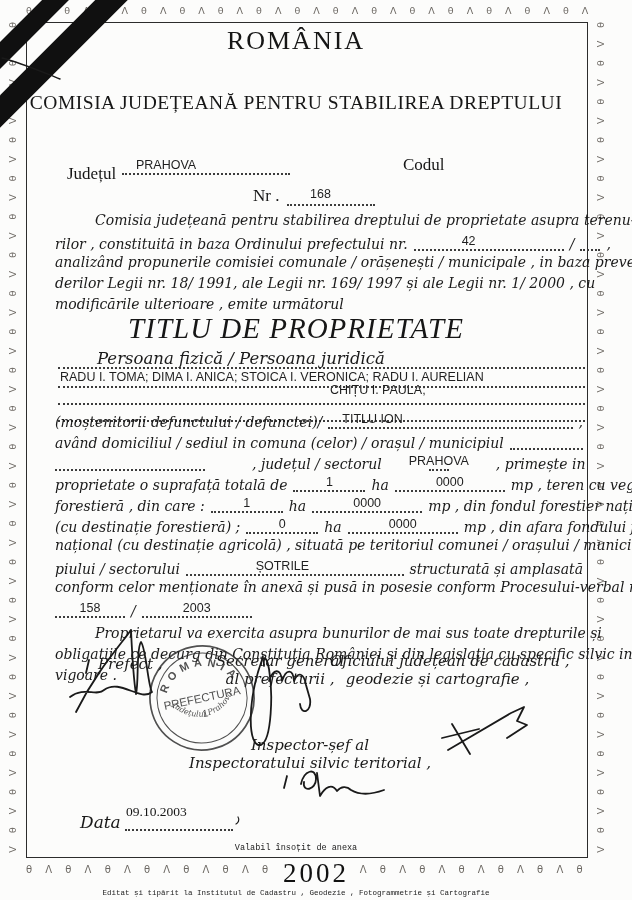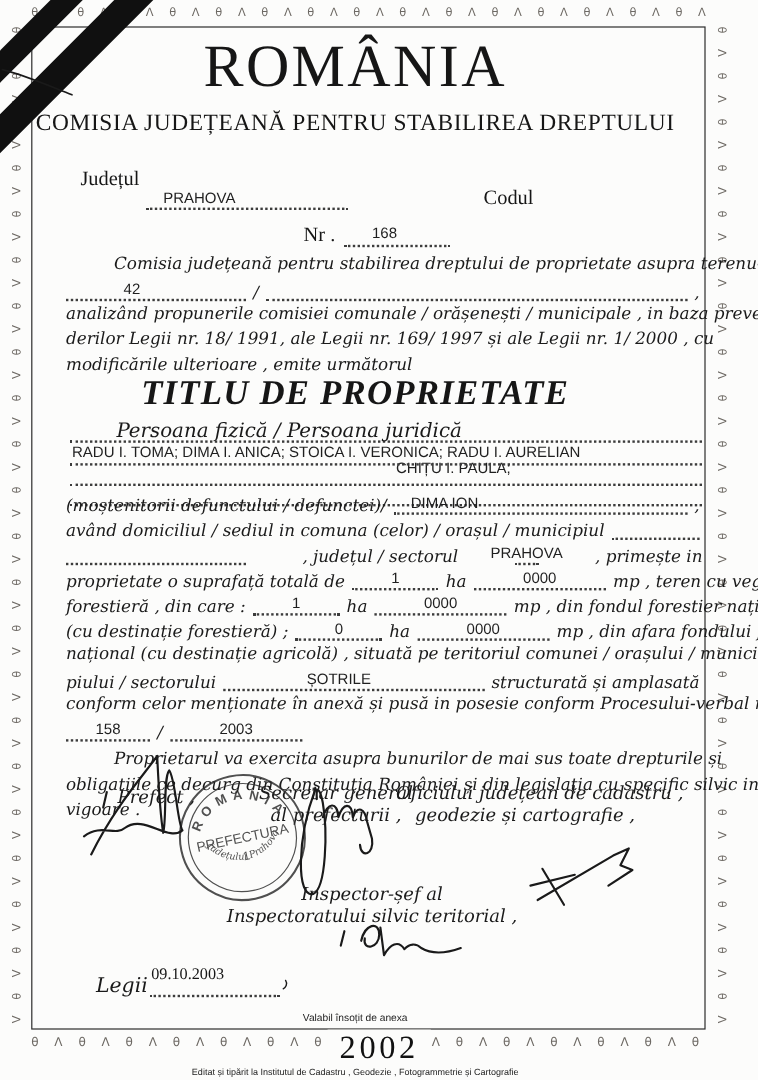--- a/index.html
+++ b/index.html
@@ -19,24 +19,24 @@
   .corner{position:absolute;left:0;top:0;width:150px;height:150px;overflow:hidden;}
   .stripe{position:absolute;background:#101010;}
   .stripe1{width:300px;height:19px;left:-122px;top:18px;transform:rotate(-45deg);}
   .stripe2{width:300px;height:23px;left:-94px;top:44px;transform:rotate(-45deg);}
   .year-chip{position:absolute;left:50%;transform:translateX(-50%);top:858px;
              background:#fcfcfb;padding:0 10px;font:27px "Liberation Serif",serif;
              letter-spacing:3px;color:#111;}
   
   .abs{position:absolute;}
   .center-col{left:0;right:40px;text-align:center;}
-  .h-romania{top:26px;font-size:50px;letter-spacing:2px;}
+  .h-romania{top:26px;font-size:26px;letter-spacing:2px;}
   .h-comisia1{top:92px;font-size:19.5px;letter-spacing:.5px;}
   .h-comisia2{top:118px;font-size:19.5px;letter-spacing:.5px;}
-  .h-titlu{top:312px;font-size:29px;font-style:italic;font-weight:700;letter-spacing:1px;}
+  .h-titlu{top:312px;font-size:29px;font-style:italic;font-weight:400;letter-spacing:1px;}
   .serif17{font-size:17px;}
   .script{font-family:"DejaVu Serif",serif;font-style:italic;font-size:14px;
           color:#1a1a1a;white-space:nowrap;}
   .typed{font-family:"Liberation Sans",sans-serif;font-size:12.5px;color:#1f1f1f;
          white-space:nowrap;}
   .dotline{position:absolute;border-bottom:2px dotted #3c3c3c;height:0;}
   .frow{position:absolute;left:55px;width:528px;height:21px;display:flex;
         align-items:flex-end;gap:6px;}
   .frow .script{line-height:19px;}
   .fill{position:relative;flex:1 1 auto;border-bottom:2px dotted #3c3c3c;
@@ -44,21 +44,21 @@
   .w72{flex:0 0 72px;} .w110{flex:0 0 110px;} .w150{flex:0 0 150px;} .w70{flex:0 0 70px;}
   .tv{position:absolute;bottom:1px;left:50%;transform:translateX(-50%);
       font-family:"Liberation Sans",sans-serif;font-size:12.5px;color:#1f1f1f;
       white-space:nowrap;font-style:normal;text-align:center;}
   .tv-left{left:14px;transform:none;}
   .tv-30{left:32%;transform:none;}
   .indent{text-indent:40px;}
   .block{position:absolute;left:55px;width:528px;}
   .sigblock{position:absolute;text-align:center;line-height:18px;}
   svg.overlay{position:absolute;left:0;top:0;pointer-events:none;}
-  .tiny{font-family:Liberation Sans, sans-serif;color:#222;}
+  .tiny{font-family:Liberation Mono, monospace;color:#222;}
 </style>
 </head>
 <body>
 
 <div class="page">
 
   <div class="pattern band-top">θ Λ θ Λ θ Λ θ Λ θ Λ θ Λ θ Λ θ Λ θ Λ θ Λ θ Λ θ Λ θ Λ θ Λ θ Λ θ Λ θ Λ θ Λ θ Λ θ Λ θ Λ θ Λ θ Λ θ Λ θ Λ θ Λ θ Λ θ Λ θ Λ θ Λ θ Λ θ Λ θ Λ θ Λ θ Λ θ Λ θ Λ θ Λ θ Λ θ Λ θ Λ θ Λ θ Λ θ Λ θ Λ θ Λ θ Λ θ Λ θ Λ θ Λ θ Λ θ Λ θ Λ θ Λ θ Λ θ Λ θ Λ θ Λ θ Λ θ Λ θ Λ θ Λ θ Λ θ Λ θ Λ θ Λ θ Λ θ Λ θ Λ θ Λ θ Λ θ Λ θ Λ θ Λ θ Λ θ Λ θ Λ θ Λ θ Λ θ Λ θ Λ θ Λ θ Λ θ Λ θ Λ θ Λ θ Λ θ Λ θ Λ θ Λ θ Λ θ Λ θ Λ θ Λ θ Λ θ Λ θ Λ θ Λ θ Λ θ Λ θ Λ θ Λ θ Λ θ Λ θ Λ θ Λ θ Λ θ Λ θ Λ θ Λ θ Λ θ Λ θ Λ θ Λ θ Λ θ Λ θ Λ θ Λ θ Λ θ Λ θ Λ θ Λ θ Λ θ Λ θ Λ θ Λ θ Λ θ Λ θ Λ θ Λ θ Λ θ Λ θ Λ θ Λ θ Λ θ Λ θ Λ θ Λ θ Λ θ Λ </div>
   <div class="pattern band-left">θ Λ θ Λ θ Λ θ Λ θ Λ θ Λ θ Λ θ Λ θ Λ θ Λ θ Λ θ Λ θ Λ θ Λ θ Λ θ Λ θ Λ θ Λ θ Λ θ Λ θ Λ θ Λ θ Λ θ Λ θ Λ θ Λ θ Λ θ Λ θ Λ θ Λ θ Λ θ Λ θ Λ θ Λ θ Λ θ Λ θ Λ θ Λ θ Λ θ Λ θ Λ θ Λ θ Λ θ Λ θ Λ θ Λ θ Λ θ Λ θ Λ θ Λ θ Λ θ Λ θ Λ θ Λ θ Λ θ Λ θ Λ θ Λ θ Λ θ Λ θ Λ θ Λ θ Λ θ Λ θ Λ θ Λ θ Λ θ Λ θ Λ θ Λ θ Λ θ Λ θ Λ θ Λ θ Λ θ Λ θ Λ θ Λ θ Λ θ Λ θ Λ θ Λ θ Λ θ Λ θ Λ θ Λ θ Λ θ Λ θ Λ θ Λ θ Λ θ Λ θ Λ θ Λ θ Λ θ Λ θ Λ θ Λ θ Λ θ Λ θ Λ θ Λ θ Λ θ Λ θ Λ θ Λ θ Λ θ Λ θ Λ θ Λ θ Λ θ Λ θ Λ θ Λ θ Λ θ Λ θ Λ θ Λ θ Λ θ Λ θ Λ θ Λ θ Λ θ Λ θ Λ θ Λ θ Λ θ Λ θ Λ θ Λ θ Λ θ Λ θ Λ θ Λ θ Λ θ Λ θ Λ θ Λ θ Λ θ Λ </div>
   <div class="pattern band-right">θ Λ θ Λ θ Λ θ Λ θ Λ θ Λ θ Λ θ Λ θ Λ θ Λ θ Λ θ Λ θ Λ θ Λ θ Λ θ Λ θ Λ θ Λ θ Λ θ Λ θ Λ θ Λ θ Λ θ Λ θ Λ θ Λ θ Λ θ Λ θ Λ θ Λ θ Λ θ Λ θ Λ θ Λ θ Λ θ Λ θ Λ θ Λ θ Λ θ Λ θ Λ θ Λ θ Λ θ Λ θ Λ θ Λ θ Λ θ Λ θ Λ θ Λ θ Λ θ Λ θ Λ θ Λ θ Λ θ Λ θ Λ θ Λ θ Λ θ Λ θ Λ θ Λ θ Λ θ Λ θ Λ θ Λ θ Λ θ Λ θ Λ θ Λ θ Λ θ Λ θ Λ θ Λ θ Λ θ Λ θ Λ θ Λ θ Λ θ Λ θ Λ θ Λ θ Λ θ Λ θ Λ θ Λ θ Λ θ Λ θ Λ θ Λ θ Λ θ Λ θ Λ θ Λ θ Λ θ Λ θ Λ θ Λ θ Λ θ Λ θ Λ θ Λ θ Λ θ Λ θ Λ θ Λ θ Λ θ Λ θ Λ θ Λ θ Λ θ Λ θ Λ θ Λ θ Λ θ Λ θ Λ θ Λ θ Λ θ Λ θ Λ θ Λ θ Λ θ Λ θ Λ θ Λ θ Λ θ Λ θ Λ θ Λ θ Λ θ Λ θ Λ θ Λ θ Λ θ Λ θ Λ θ Λ θ Λ θ Λ </div>
   <div class="pattern band-bottom">θ Λ θ Λ θ Λ θ Λ θ Λ θ Λ θ Λ θ Λ θ Λ θ Λ θ Λ θ Λ θ Λ θ Λ θ Λ θ Λ θ Λ θ Λ θ Λ θ Λ θ Λ θ Λ θ Λ θ Λ θ Λ θ Λ θ Λ θ Λ θ Λ θ Λ θ Λ θ Λ θ Λ θ Λ θ Λ θ Λ θ Λ θ Λ θ Λ θ Λ θ Λ θ Λ θ Λ θ Λ θ Λ θ Λ θ Λ θ Λ θ Λ θ Λ θ Λ θ Λ θ Λ θ Λ θ Λ θ Λ θ Λ θ Λ θ Λ θ Λ θ Λ θ Λ θ Λ θ Λ θ Λ θ Λ θ Λ θ Λ θ Λ θ Λ θ Λ θ Λ θ Λ θ Λ θ Λ θ Λ θ Λ θ Λ θ Λ θ Λ θ Λ θ Λ θ Λ θ Λ θ Λ θ Λ θ Λ θ Λ θ Λ θ Λ θ Λ θ Λ θ Λ θ Λ θ Λ θ Λ θ Λ θ Λ θ Λ θ Λ θ Λ θ Λ θ Λ θ Λ θ Λ θ Λ θ Λ θ Λ θ Λ θ Λ θ Λ θ Λ θ Λ θ Λ θ Λ θ Λ θ Λ θ Λ θ Λ θ Λ θ Λ θ Λ θ Λ θ Λ θ Λ θ Λ θ Λ θ Λ θ Λ θ Λ θ Λ θ Λ θ Λ θ Λ θ Λ θ Λ θ Λ θ Λ θ Λ θ Λ </div>
@@ -66,31 +66,32 @@
   <span class="year-chip">2002</span>
 
   <div class="corner">
     <div class="stripe stripe1"></div>
     <div class="stripe stripe2"></div>
   </div>
 
   <div class="abs center-col h-romania">ROMÂNIA</div>
   <div class="abs center-col h-comisia1">COMISIA JUDEȚEANĂ PENTRU STABILIREA DREPTULUI</div>
 
-  <div class="abs serif17" style="left:67px;top:139px;text-align:right;">Județul</div>
+  <div class="abs serif17" style="left:67px;top:164px;text-align:right;">Județul</div>
   <div class="dotline" style="left:122px;top:173px;width:168px;"></div>
   <div class="abs typed" style="left:136px;top:158px;">PRAHOVA</div>
   <div class="abs serif17" style="left:403px;top:155px;">Codul</div>
 
   <div class="abs serif17" style="left:253px;top:186px;">Nr .</div>
   <div class="dotline" style="left:287px;top:204px;width:88px;"></div>
   <div class="abs typed" style="left:310px;top:187px;">168</div>
 
   <div class="block script indent" style="top:212px;">Comisia județeană pentru stabilirea dreptului de proprietate asupra terenu-</div>
   <div class="frow" style="top:233px;">
+    <span class="script">rilor , constituită in baza Ordinului prefectului nr.</span>
     <span class="fill w150">
         <i class="tv tv-30">42</i>
       </span>
     <span class="script">/</span>
     <span class="fill"></span>
     <span class="script">,</span>
   </div>
   <div class="block script" style="top:254px;">analizând propunerile comisiei comunale / orășenești / municipale , in baza preve -</div>
   <div class="block script" style="top:275px;">derilor Legii nr. 18/ 1991, ale Legii nr. 169/ 1997 și ale Legii nr. 1/ 2000 , cu</div>
   <div class="block script" style="top:296px;">modificările ulterioare , emite următorul</div>
@@ -101,21 +102,21 @@
   <div class="abs script" style="left:97px;top:349px;font-size:16.5px;">Persoana fizică / Persoana juridică</div>
   <div class="abs typed" style="left:330px;top:351px;margin-top:32px;">CHIȚU I. PAULA;</div>
   <div class="dotline" style="left:58px;top:386px;width:527px;"></div>
   <div class="abs typed" style="left:60px;top:370px;">RADU I. TOMA; DIMA I. ANICA; STOICA I. VERONICA; RADU I. AURELIAN</div>
   <div class="dotline" style="left:58px;top:403px;width:527px;"></div>
   <div class="dotline" style="left:58px;top:420px;width:527px;"></div>
 
   <div class="frow" style="top:411px;">
     <span class="script">(moștenitorii defunctului / defunctei)/</span>
     <span class="fill">
-        <i class="tv tv-left">DIMA  ION</i>
+        <i class="tv tv-left">TITLU  ION</i>
       </span>
     <span class="script">,</span>
   </div>
 
   <div class="frow" style="top:432px;">
     <span class="script">având domiciliul / sediul in comuna (celor) / orașul / municipiul</span>
     <span class="fill"></span>
   </div>
 
   <div class="frow" style="top:453px;gap:47px;">
@@ -196,21 +197,21 @@
   </div>
   <div class="sigblock script" style="left:330px;top:652px;width:215px;font-size:15px;">
     <div>Oficiului județean de cadastru ,</div>
     <div>geodezie și cartografie ,</div>
   </div>
   <div class="sigblock script" style="left:185px;top:736px;width:250px;font-size:15px;">
     <div>Inspector-șef al</div>
     <div>Inspectoratului silvic teritorial ,</div>
   </div>
 
-  <div class="abs script" style="left:80px;top:812px;font-size:17px;">Legii</div>
+  <div class="abs script" style="left:80px;top:812px;font-size:17px;">Data</div>
   <div class="dotline" style="left:125px;top:829px;width:108px;"></div>
   <div class="abs" style="left:126px;top:804px;font-size:13.5px;text-align:right;">09.10.2003</div>
 
   <svg class="overlay" style="left:142px;top:638px;transform:rotate(-12deg);opacity:.82;" width="120" height="120" viewBox="0 0 120 120">
     <circle cx="60" cy="60" r="52" fill="none" stroke="#2b2b2b" stroke-width="1.7"></circle>
     <circle cx="60" cy="60" r="45" fill="none" stroke="#2b2b2b" stroke-width="1"></circle>
     <defs>
       <path id="arcT" d="M22,66 A38,38 0 0 1 98,66" fill="none"></path>
       <path id="arcB" d="M26,54 A36,36 0 0 0 94,54" fill="none"></path>
     </defs>

